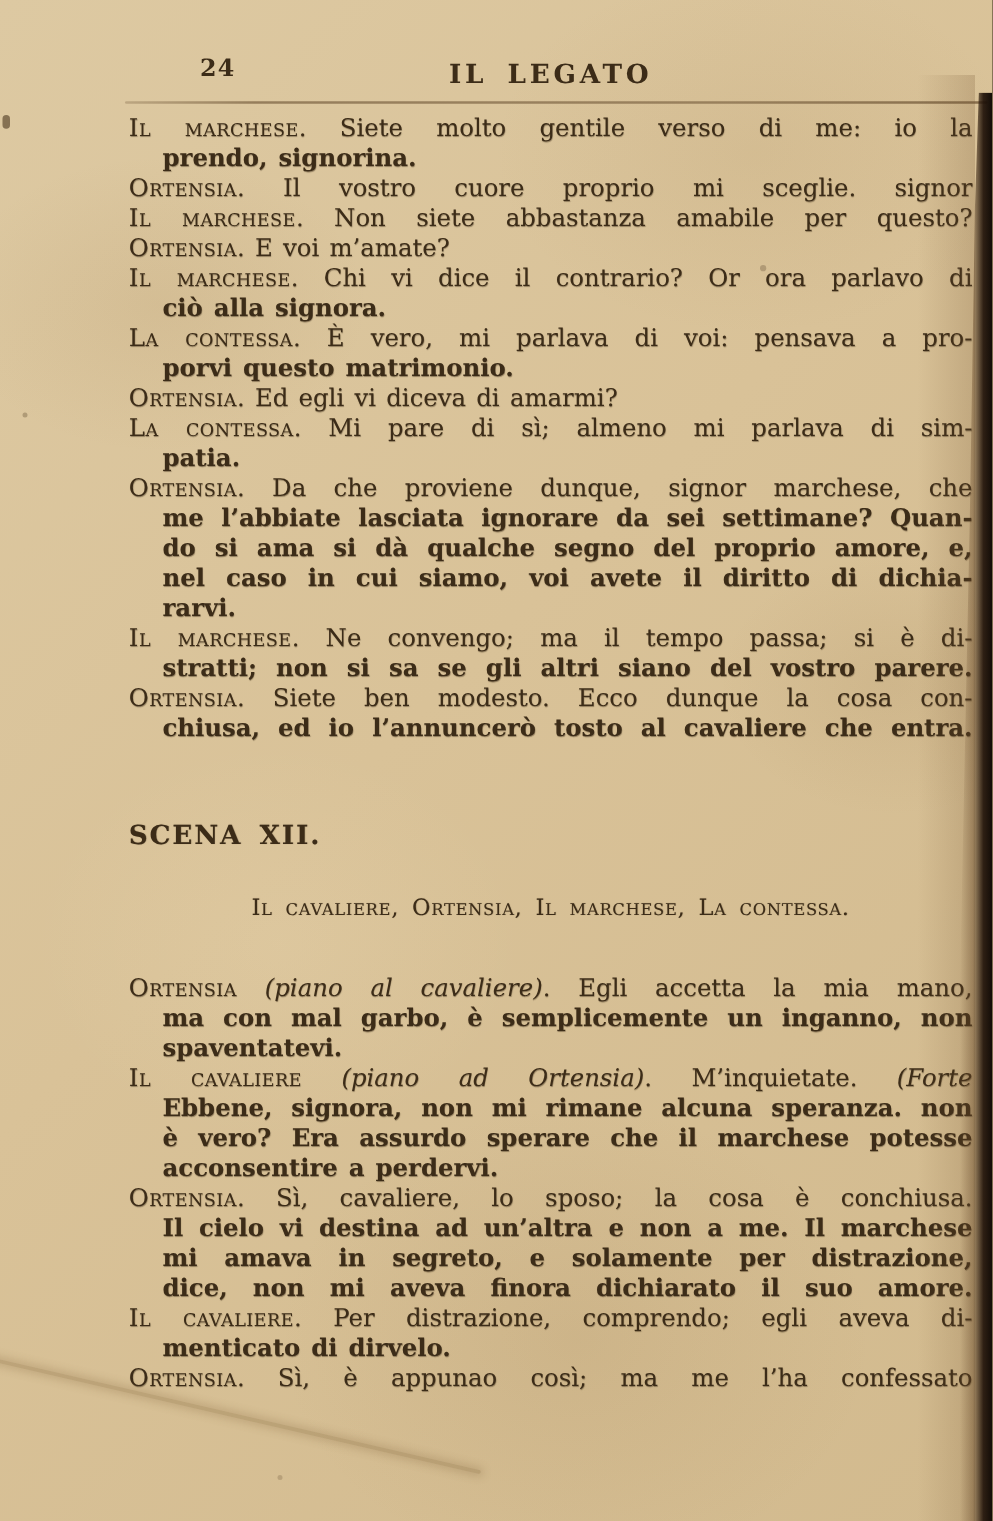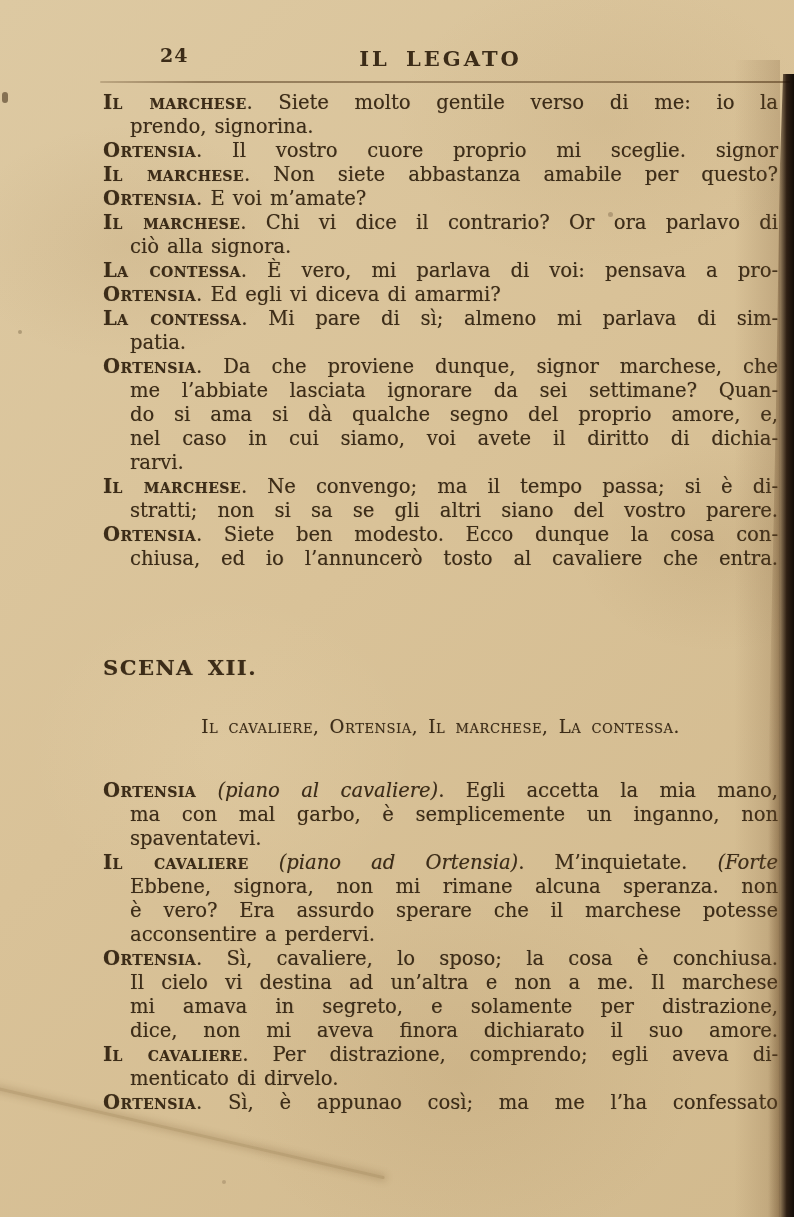--- a/index.html
+++ b/index.html
@@ -26,22 +26,22 @@
         background:linear-gradient(to right, rgba(92,66,36,0.25), rgba(92,66,36,0.55) 15%, rgba(92,66,36,0.5) 70%, rgba(92,66,36,0.65));
         border-radius:1px;}
   
   .block{position:absolute;left:103px;width:675px;font-size:19.5px;line-height:24px;
          word-spacing:2px;
          text-shadow:0.3px 0.3px 0.7px rgba(60,44,24,0.45);}
   .block1{top:91px;}
   .block2{top:779px;}
   .line{text-align:justify;text-align-last:left;}
   .line.stretch{text-align-last:justify;}
-  .line.cont{padding-left:27px;}
-  .speaker{font-variant:small-caps;letter-spacing:0.4px;font-weight:bold;}
+  .line.cont{padding-left:27px;font-weight:bold;}
+  .speaker{font-variant:small-caps;letter-spacing:0.4px;}
   .dir{font-style:italic;}
   
   .scene{position:absolute;top:655px;left:103px;width:675px;
          font-size:21px;font-weight:bold;letter-spacing:1.5px;word-spacing:5px;
          text-shadow:0.3px 0.3px 0.7px rgba(60,44,24,0.45);}
   .cast{position:absolute;top:716px;left:103px;width:675px;text-align:center;
         font-size:18px;font-variant:small-caps;letter-spacing:0.6px;word-spacing:4px;
         text-shadow:0.3px 0.3px 0.7px rgba(60,44,24,0.45);}
   
   .edge{position:absolute;top:74px;right:0;bottom:0;width:26px;z-index:5;
@@ -83,20 +83,21 @@
       </div>
       <div class="speech">
         <div class="line first"><span class="speaker">Ortensia</span><span>. E voi m’amate?</span></div>
       </div>
       <div class="speech">
         <div class="line first stretch"><span class="speaker">Il marchese</span><span>. Chi vi dice il contrario? Or ora parlavo di</span></div>
         <div class="line cont">ciò alla signora.</div>
       </div>
       <div class="speech">
         <div class="line first stretch"><span class="speaker">La contessa</span><span>. È vero, mi parlava di voi: pensava a pro-</span></div>
+        <div class="line cont">porvi questo matrimonio.</div>
       </div>
       <div class="speech">
         <div class="line first"><span class="speaker">Ortensia</span><span>. Ed egli vi diceva di amarmi?</span></div>
       </div>
       <div class="speech">
         <div class="line first stretch"><span class="speaker">La contessa</span><span>. Mi pare di sì; almeno mi parlava di sim-</span></div>
         <div class="line cont">patia.</div>
       </div>
       <div class="speech">
         <div class="line first stretch"><span class="speaker">Ortensia</span><span>. Da che proviene dunque, signor marchese, che</span></div>

